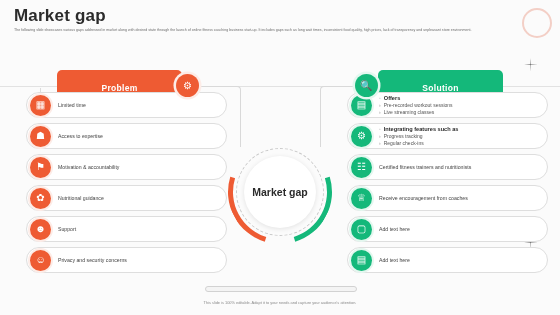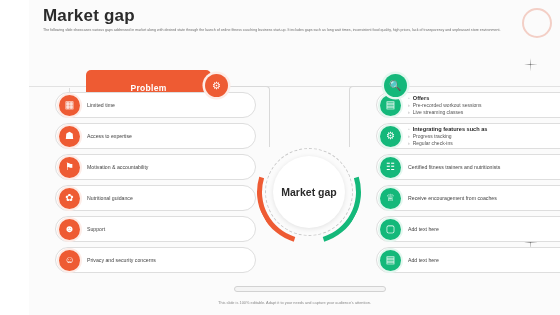--- a/index.html
+++ b/index.html
@@ -3,21 +3,21 @@
 <meta charset="utf-8">
 <style>
   html,body{margin:0;padding:0;}
   body{
     width:560px;height:315px;
     background:#ffffff;
     font-family:"Liberation Sans", sans-serif;
     overflow:hidden;
     position:relative;
   }
-  .slide{position:absolute;inset:0;background:#fbfbfb;margin-left:29px;}
+  .slide{position:absolute;inset:0;background:#fbfbfb;}
   
   .title{
     position:absolute;left:14px;top:6px;
     font-size:17px;font-weight:700;color:#2b2b2b;
     letter-spacing:.2px;
   }
   .subtitle{
     position:absolute;left:14px;top:28px;width:500px;
     font-size:3.6px;line-height:5.6px;color:#6d6d6d;
   }
@@ -181,20 +181,21 @@
       <div class="row">
         <div class="bubble"></div>
         <div class="ico">☺</div>
         <div class="rtxt">Privacy and security concerns</div>
       </div>
 
     </div>
   </div>
 
   <div class="panel right">
+    <div class="panel-head">Solution</div>
     <div class="spine"></div>
     <div class="rows">
 
       <div class="row">
         <div class="bubble"></div>
         <div class="ico">▤</div>
         <div class="rtxt">
           <div class="hdrow">
               <span class="hd">Offers</span>
             </div>

